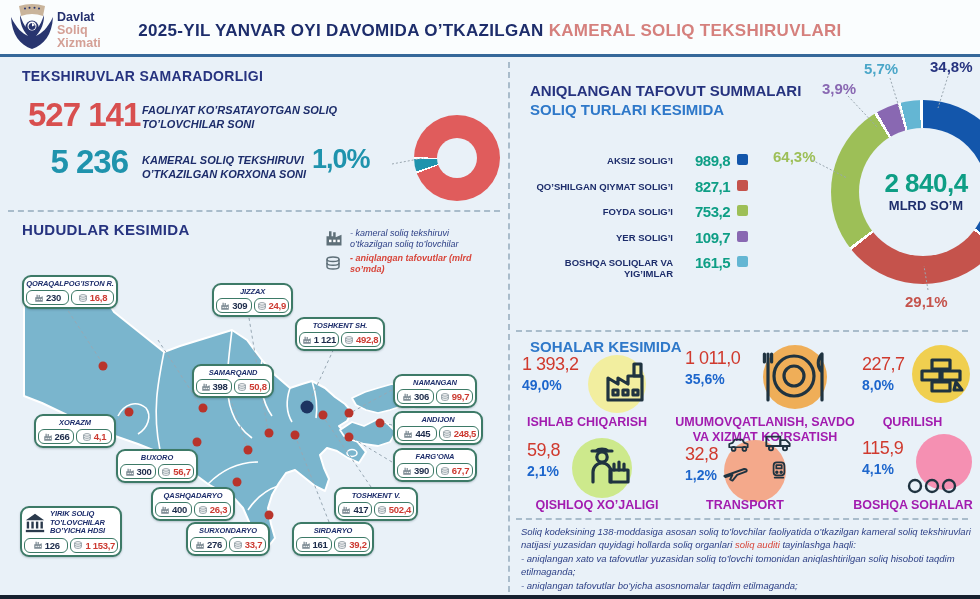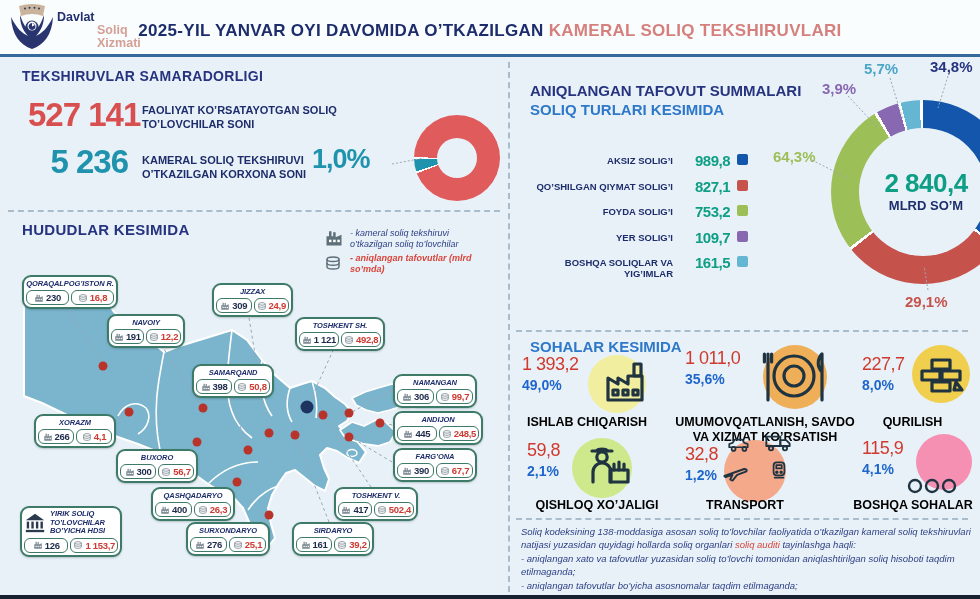--- a/index.html
+++ b/index.html
@@ -8,35 +8,35 @@
   .abs{position:absolute;}
   .nowrap{white-space:nowrap;}
 
   
   #hdr{left:0;top:0;width:980px;height:54px;background:#fafdfe;border-bottom:3px solid #35689a;}
   #hdr-title{left:0;top:21px;width:980px;text-align:center;font-size:17px;font-weight:bold;letter-spacing:.3px;}
   .t-dark{color:#1d2d6b;}
   .t-red{color:#d5807d;}
   #logo-text{left:57px;top:11px;font-size:12.5px;font-weight:bold;line-height:1.05;}
   #logo-text .l1{color:#24306e;}
-  #logo-text .l2,#logo-text .l3{color:#d4a096;margin-left:40px;}
+  #logo-text .l2,#logo-text .l3{color:#d4a096;}
 
   
   .h-navy{color:#26337f;font-weight:bold;}
   .h-blue{color:#2e78c9;font-weight:bold;}
 
   
   .dash-h{border-top:2px dashed #a9bccb;height:0;}
   .dash-v{border-left:2px dashed #a9bccb;width:0;}
 
   
   .bignum{font-weight:bold;letter-spacing:-1px;}
   .num-red{color:#d84f4f;}
   .num-teal{color:#1f93ad;}
-  .stat-label{color:#1d2d6b;font-size:11px;font-weight:bold;line-height:1.25;}
+  .stat-label{color:#1d2d6b;font-size:11px;font-weight:bold;font-style:italic;line-height:1.25;}
 
   .donut{border-radius:50%;}
   .donut-hole{border-radius:50%;background:#e9f1f8;}
 
   
   .rbox{position:absolute;background:#fff;border:2px solid #3d7a67;border-radius:9px;padding:1px 2px 2px 2px;box-shadow:0 1px 2px rgba(30,60,70,.25);}
   .rbox-title{font-size:7.5px;font-weight:bold;color:#1d2d6b;text-align:center;white-space:nowrap;padding:1px 0 2px 0;letter-spacing:-0.1px;font-style:italic;}
   .rbox-cells{display:flex;gap:2px;justify-content:center;}
   .rcell{flex:1;display:flex;align-items:center;justify-content:center;gap:2px;border:1.5px solid #3d7a67;border-radius:6px;padding:1px 2px;background:#fff;}
   .rcell .v{font-size:9.5px;font-weight:bold;color:#1c2b4a;white-space:nowrap;letter-spacing:-0.3px;}
@@ -52,21 +52,21 @@
   .tax-label{font-size:9.5px;font-weight:bold;color:#1d2d6b;text-align:right;}
   .tax-value{font-size:15px;font-weight:bold;color:#0e9e85;text-align:right;letter-spacing:-0.5px;}
   .chip{width:11px;height:11px;border-radius:2px;}
   .chip0{background:#1356ab;}.chip1{background:#c5534c;}.chip2{background:#9dbf57;}.chip3{background:#8968b2;}.chip4{background:#64b6d3;}
   .pct{font-weight:bold;font-size:15px;}
   .pc0{color:#26337f;}.pc1{color:#c5534c;}.pc2{color:#9dbf57;}.pc3{color:#8968b2;}.pc4{color:#4aa6c8;}
 
   
   .sec-val{font-size:18px;font-weight:normal;color:#d03a2e;letter-spacing:-0.5px;white-space:nowrap;}
   .sec-pct{font-size:14px;font-weight:bold;color:#1d66cc;white-space:nowrap;}
-  .sec-label{font-size:12.5px;font-weight:bold;color:#000000;text-align:center;line-height:1.2;}
+  .sec-label{font-size:12.5px;font-weight:bold;color:#a21caf;text-align:center;line-height:1.2;}
   .sec-circle{position:absolute;border-radius:50%;}
 
   
   #footnote{font-size:9.5px;font-style:italic;color:#2c3f85;line-height:1.42;}
   #footnote .red{color:#d8453a;}
 
   svg .ln{stroke:#fff;stroke-width:1.6;fill:none;}
   .icon-stroke{stroke:#1f3340;stroke-width:1.6;fill:none;stroke-linecap:round;stroke-linejoin:round;}
 </style>
 </head>
@@ -232,37 +232,20 @@
           <span class="v">230</span>
         </div>
       <div class="rcell red">
           <svg class="ric">
             <use href="#sym-money"></use>
           </svg>
           <span class="v">16,8</span>
         </div>
     </div>
   </div>
-  <div class="rbox" style="left:107px;top:314px;width:70px">
-    <div class="rbox-title">NAVOIY</div>
-    <div class="rbox-cells">
-      <div class="rcell">
-          <svg class="ric">
-            <use href="#sym-factory"></use>
-          </svg>
-          <span class="v">191</span>
-        </div>
-      <div class="rcell red">
-          <svg class="ric">
-            <use href="#sym-money"></use>
-          </svg>
-          <span class="v">12,2</span>
-        </div>
-    </div>
-  </div>
   <div class="rbox" style="left:212px;top:283px;width:73px">
     <div class="rbox-title">JIZZAX</div>
     <div class="rbox-cells">
       <div class="rcell">
           <svg class="ric">
             <use href="#sym-factory"></use>
           </svg>
           <span class="v">309</span>
         </div>
       <div class="rcell red">
@@ -432,21 +415,21 @@
       <div class="rcell">
           <svg class="ric">
             <use href="#sym-factory"></use>
           </svg>
           <span class="v">276</span>
         </div>
       <div class="rcell red">
           <svg class="ric">
             <use href="#sym-money"></use>
           </svg>
-          <span class="v">25,1</span>
+          <span class="v">33,7</span>
         </div>
     </div>
   </div>
   <div class="rbox" style="left:292px;top:522px;width:74px">
     <div class="rbox-title">SIRDARYO</div>
     <div class="rbox-cells">
       <div class="rcell">
           <svg class="ric">
             <use href="#sym-factory"></use>
           </svg>

